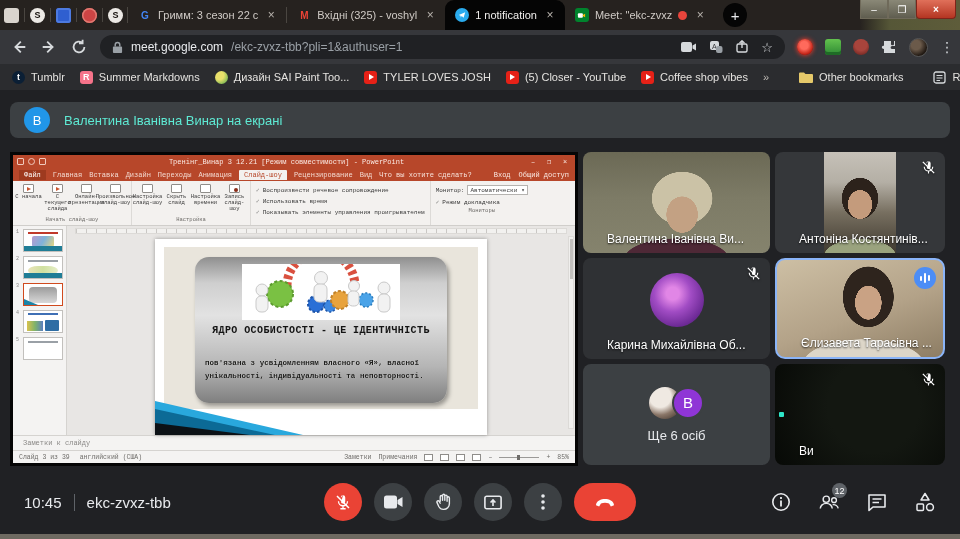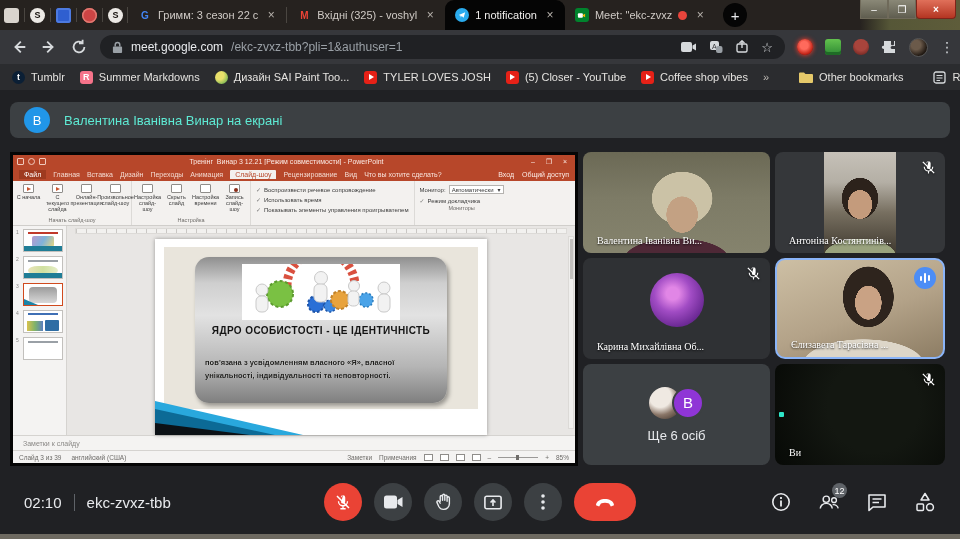--- a/index.html
+++ b/index.html
@@ -42,21 +42,21 @@
   .yt::after { content:""; position:absolute; left:4.5px; top:3.5px; border-left:5px solid #fff; border-top:3px solid transparent; border-bottom:3px solid transparent; }
   .bm-sep { width:1px; height:14px; background:#4a4641; }
 
   
   #banner { position:absolute; left:10px; top:102px; width:940px; height:36px; background:#3c4043; border-radius:8px; display:flex; align-items:center; gap:14px; padding:0 14px; }
   #banner .avatar { width:26px; height:26px; border-radius:50%; background:#2196e8; color:#fff; font-size:13px; display:flex; align-items:center; justify-content:center; }
   #banner .txt { color:#5eead4; font-size:13px; }
 
   
   #share { position:absolute; left:10px; top:152px; width:568px; height:314px; background:#050505; }
-  #ppt { position:absolute; inset:3px; background:#fff; display:flex; flex-direction:column; font-family:Liberation Sans, sans-serif; }
+  #ppt { position:absolute; inset:3px; background:#fff; display:flex; flex-direction:column; font-family:Liberation Mono, monospace; }
   #ppt-title { height:13px; background:#b7472a; color:#f6ddd5; font-size:7px; display:flex; align-items:center; padding:0 4px; gap:4px; }
   #ppt-title .t { flex:1; text-align:center; color:#fbeae4; white-space:nowrap; overflow:hidden; }
   .qat { width:7px; height:7px; border:1px solid #f0c9bc; border-radius:1px; }
   .pwb { color:#fbeae4; font-size:7px; width:12px; text-align:center; }
   #ppt-menu { height:13px; background:#b7472a; display:flex; align-items:center; gap:7px; padding:0 6px; font-size:7px; color:#f3d9d0; }
   #ppt-menu .active { background:#f3f1ef; color:#b7472a; padding:1px 5px; border-radius:1px 1px 0 0; }
   #ppt-menu .right { margin-left:auto; display:flex; gap:8px; color:#fbeae4; }
   #ppt-ribbon { height:45px; background:#f3f1ef; border-bottom:1px solid #d0cecb; display:flex; font-size:5.5px; color:#3b3b3b; }
   .rgroup { display:flex; flex-direction:column; border-right:1px solid #dcdad7; padding:1px 2px 0 2px; }
   .rbtns { flex:1; display:flex; align-items:flex-start; gap:2px; }
@@ -101,21 +101,21 @@
   #notes { height:15px; background:#f4f3f2; border-top:1px solid #d5d3d0; font-size:7px; color:#8a8886; display:flex; align-items:center; padding-left:10px; }
   #ppt-status { height:13px; background:#f4f3f2; border-top:1px solid #d5d3d0; display:flex; align-items:center; font-size:6.5px; color:#6e6c69; padding:0 6px; gap:10px; }
   #ppt-status .right { margin-left:auto; display:flex; align-items:center; gap:7px; }
   .vico { width:9px; height:7px; border:1px solid #8f8d8a; background:#fff; }
   .zoomline { width:40px; height:1px; background:#9b9997; position:relative; }
   .zoomline i { position:absolute; left:18px; top:-2px; width:3px; height:5px; background:#6e6c69; }
 
   
   #tiles { position:absolute; left:583px; top:152px; display:grid; grid-template-columns:187px 170px; grid-auto-rows:101px; gap:5px; }
   .tile { position:relative; border-radius:8px; overflow:hidden; background:#3c4043; }
-  .tile .name { position:absolute; left:14px; bottom:7px; color:#fff; font-size:10px; text-shadow:0 1px 2px rgba(0,0,0,.85); white-space:nowrap;font-family:Liberation Serif, serif; }
+  .tile .name { position:absolute; left:24px; bottom:7px; color:#fff; font-size:12px; text-shadow:0 1px 2px rgba(0,0,0,.85); white-space:nowrap; }
   .mic-off { position:absolute; top:7px; right:8px; width:17px; height:17px; filter:drop-shadow(0 1px 1px rgba(0,0,0,.6)); }
   #tile-valentyna { background:
       radial-gradient(26px 30px at 53% 62%, #c3a183 0 60%, transparent 61%),
       radial-gradient(50px 44px at 53% 46%, #cbc2a6 0 60%, transparent 61%),
       radial-gradient(86px 34px at 50% 106%, #4e2836 0 60%, transparent 61%),
       linear-gradient(180deg,#6b6955 0%,#7d7b66 45%,#85836d 100%); }
   #tile-antonina { background:#35373a; }
   #tile-antonina .strip { position:absolute; left:29%; width:42%; top:0; bottom:0; background:
       radial-gradient(20px 24px at 50% 52%, #c49b7c 0 60%, transparent 61%),
       radial-gradient(30px 34px at 50% 46%, #2c221b 0 60%, transparent 61%),
@@ -550,21 +550,21 @@
           <path d="M12 3 a3 3 0 0 1 3 3 v5 a3 3 0 0 1-5.4 1.8 M9 6.5 V6 a3 3 0 0 1 3-3" fill="#fff"></path>
           <path d="M6 11 a6 6 0 0 0 12 0 M12 17 v3.5" stroke="#fff" stroke-width="1.6" fill="none"></path>
           <path d="M4 4 L20 20" stroke="#fff" stroke-width="1.8"></path>
         </svg>
       <span class="name">Ви</span>
     </div>
   </div>
 
   <div id="bottombar">
     <div id="bb-left">
-      <span>02:10</span>
+      <span>10:45</span>
       <span class="sep"></span>
       <span>ekc-zvxz-tbb</span>
     </div>
     <div id="bb-center">
       <div class="cbtn red">
         <svg width="18" height="18" viewBox="0 0 24 24">
             <path d="M12 3 a3 3 0 0 1 3 3 v5 a3 3 0 0 1-5.6 1.5 M9 6.3 V6 a3 3 0 0 1 3-3" fill="#fff"></path>
             <path d="M6 11 a6 6 0 0 0 12 0 M12 17 v3.5 M8.5 21 h7" stroke="#fff" stroke-width="1.7" fill="none"></path>
             <path d="M4 4 L20 20" stroke="#fff" stroke-width="2"></path>
           </svg>

